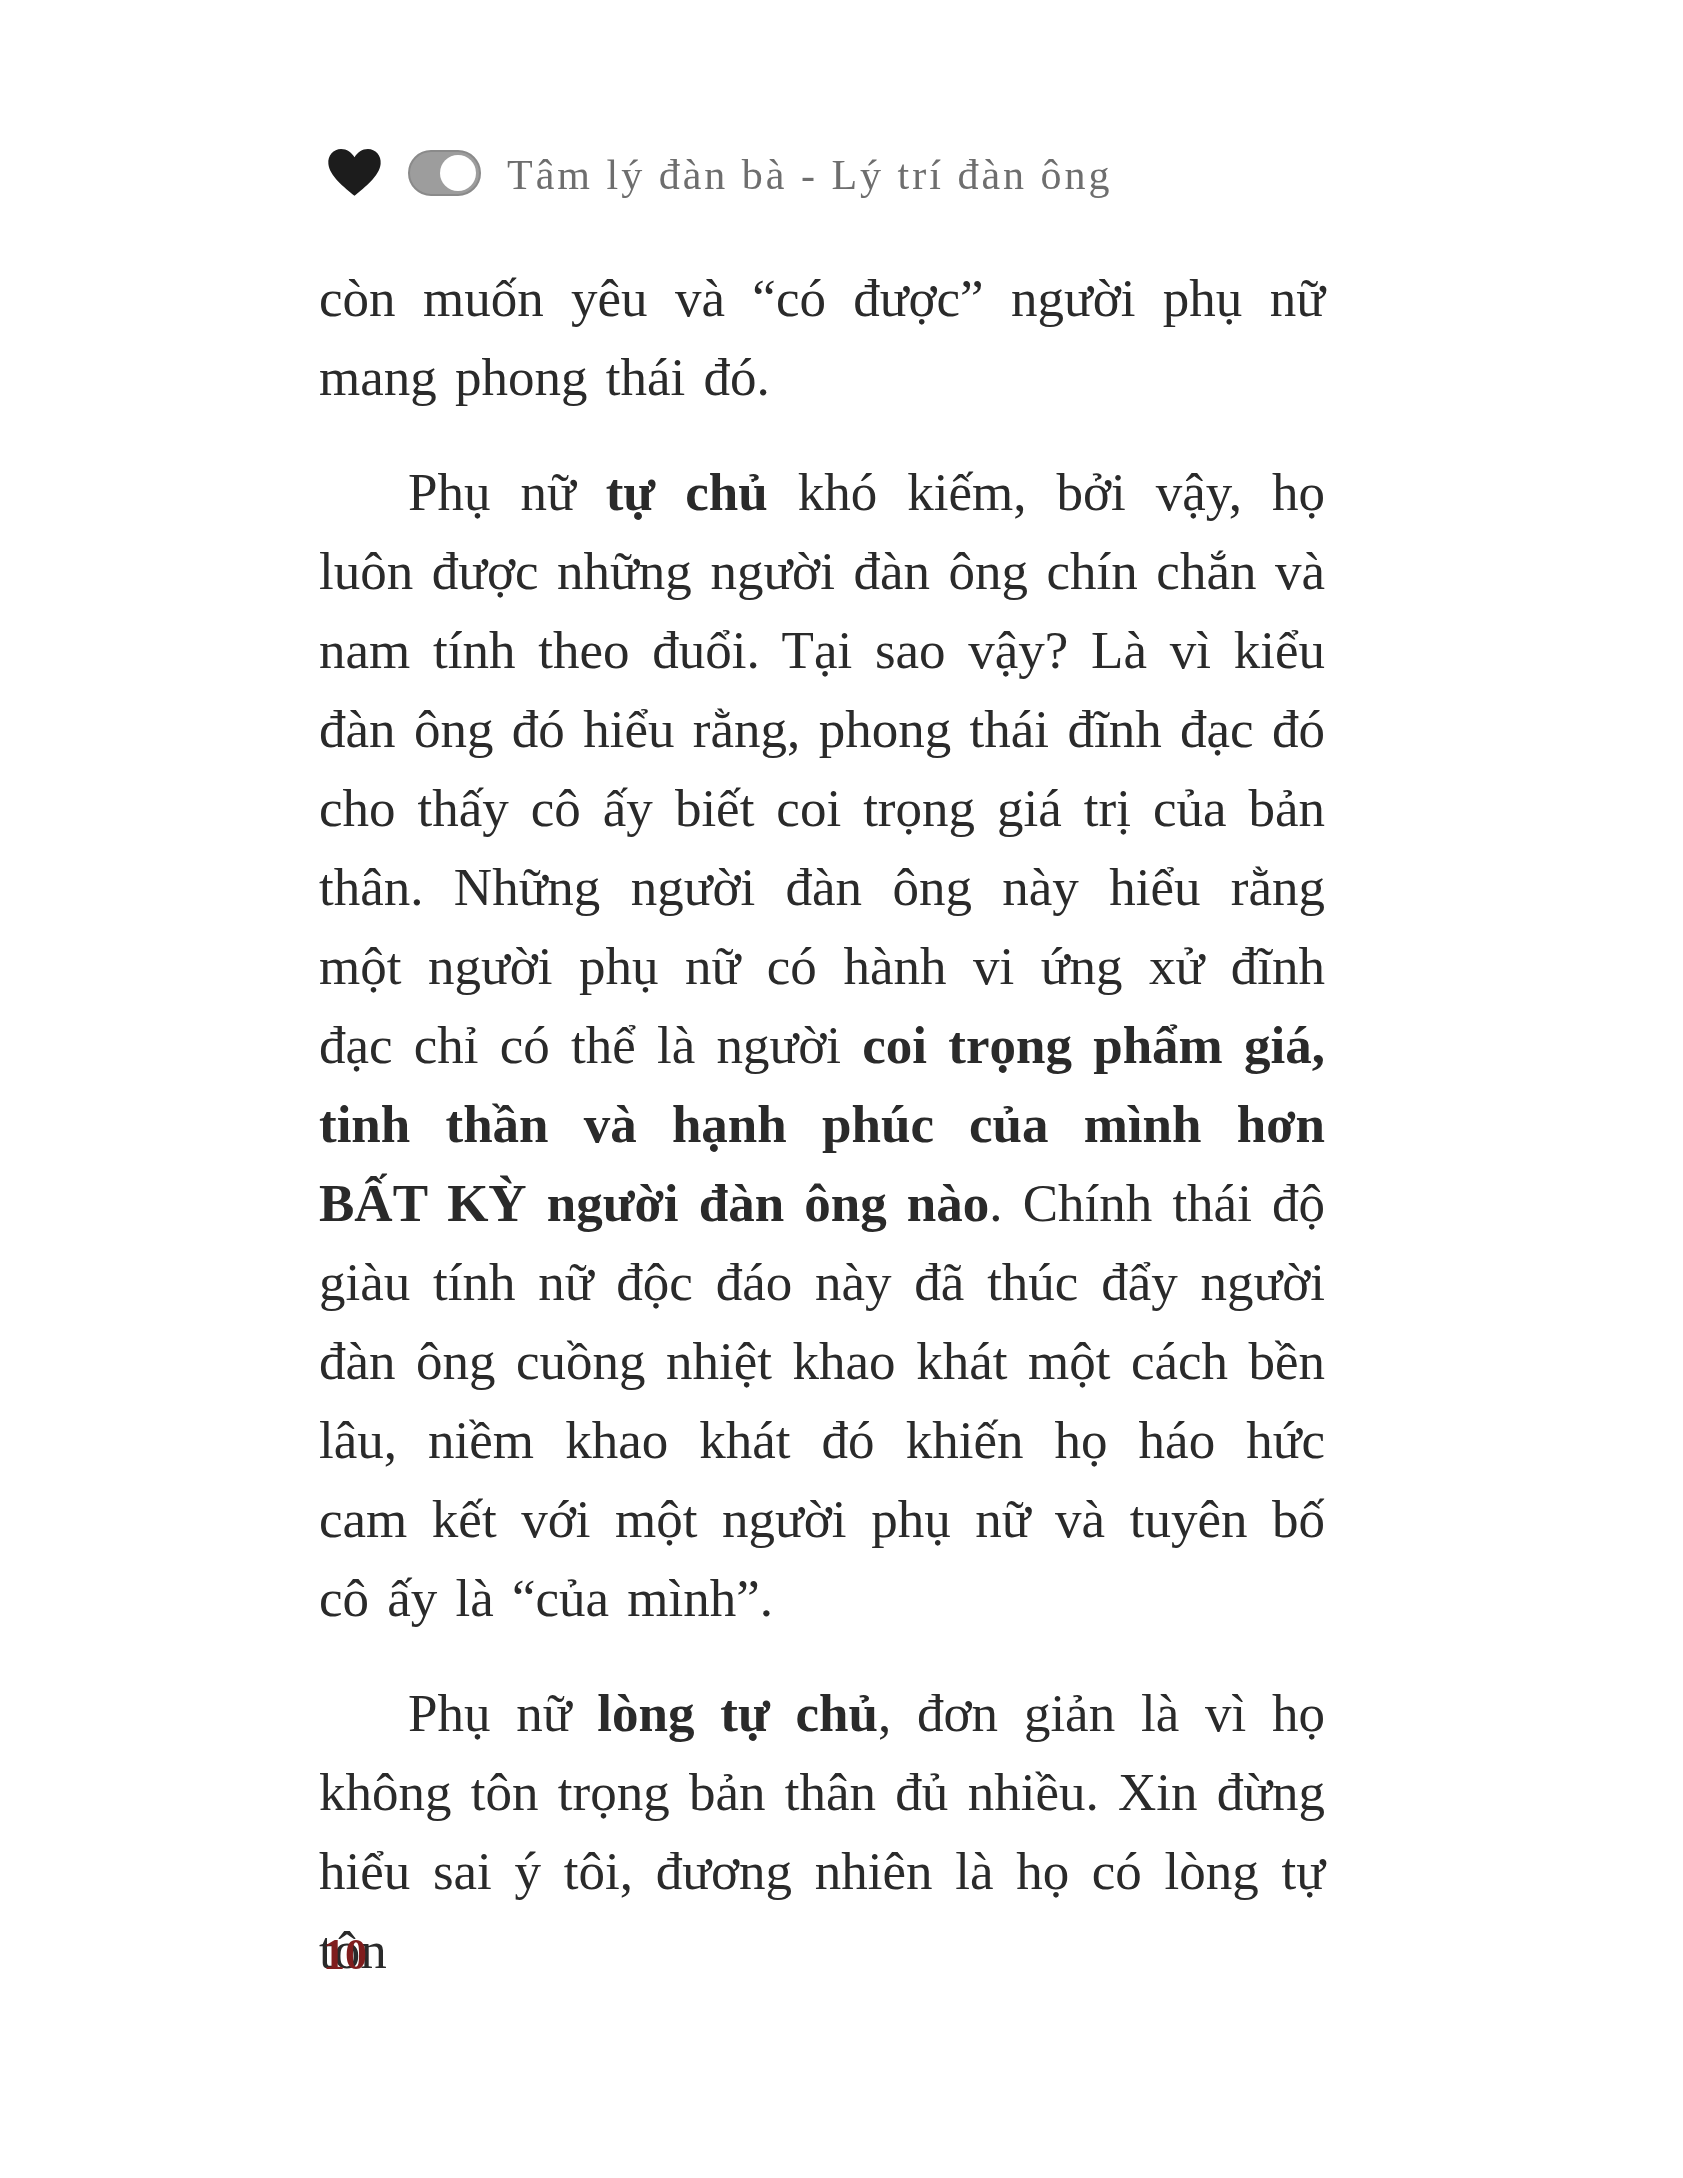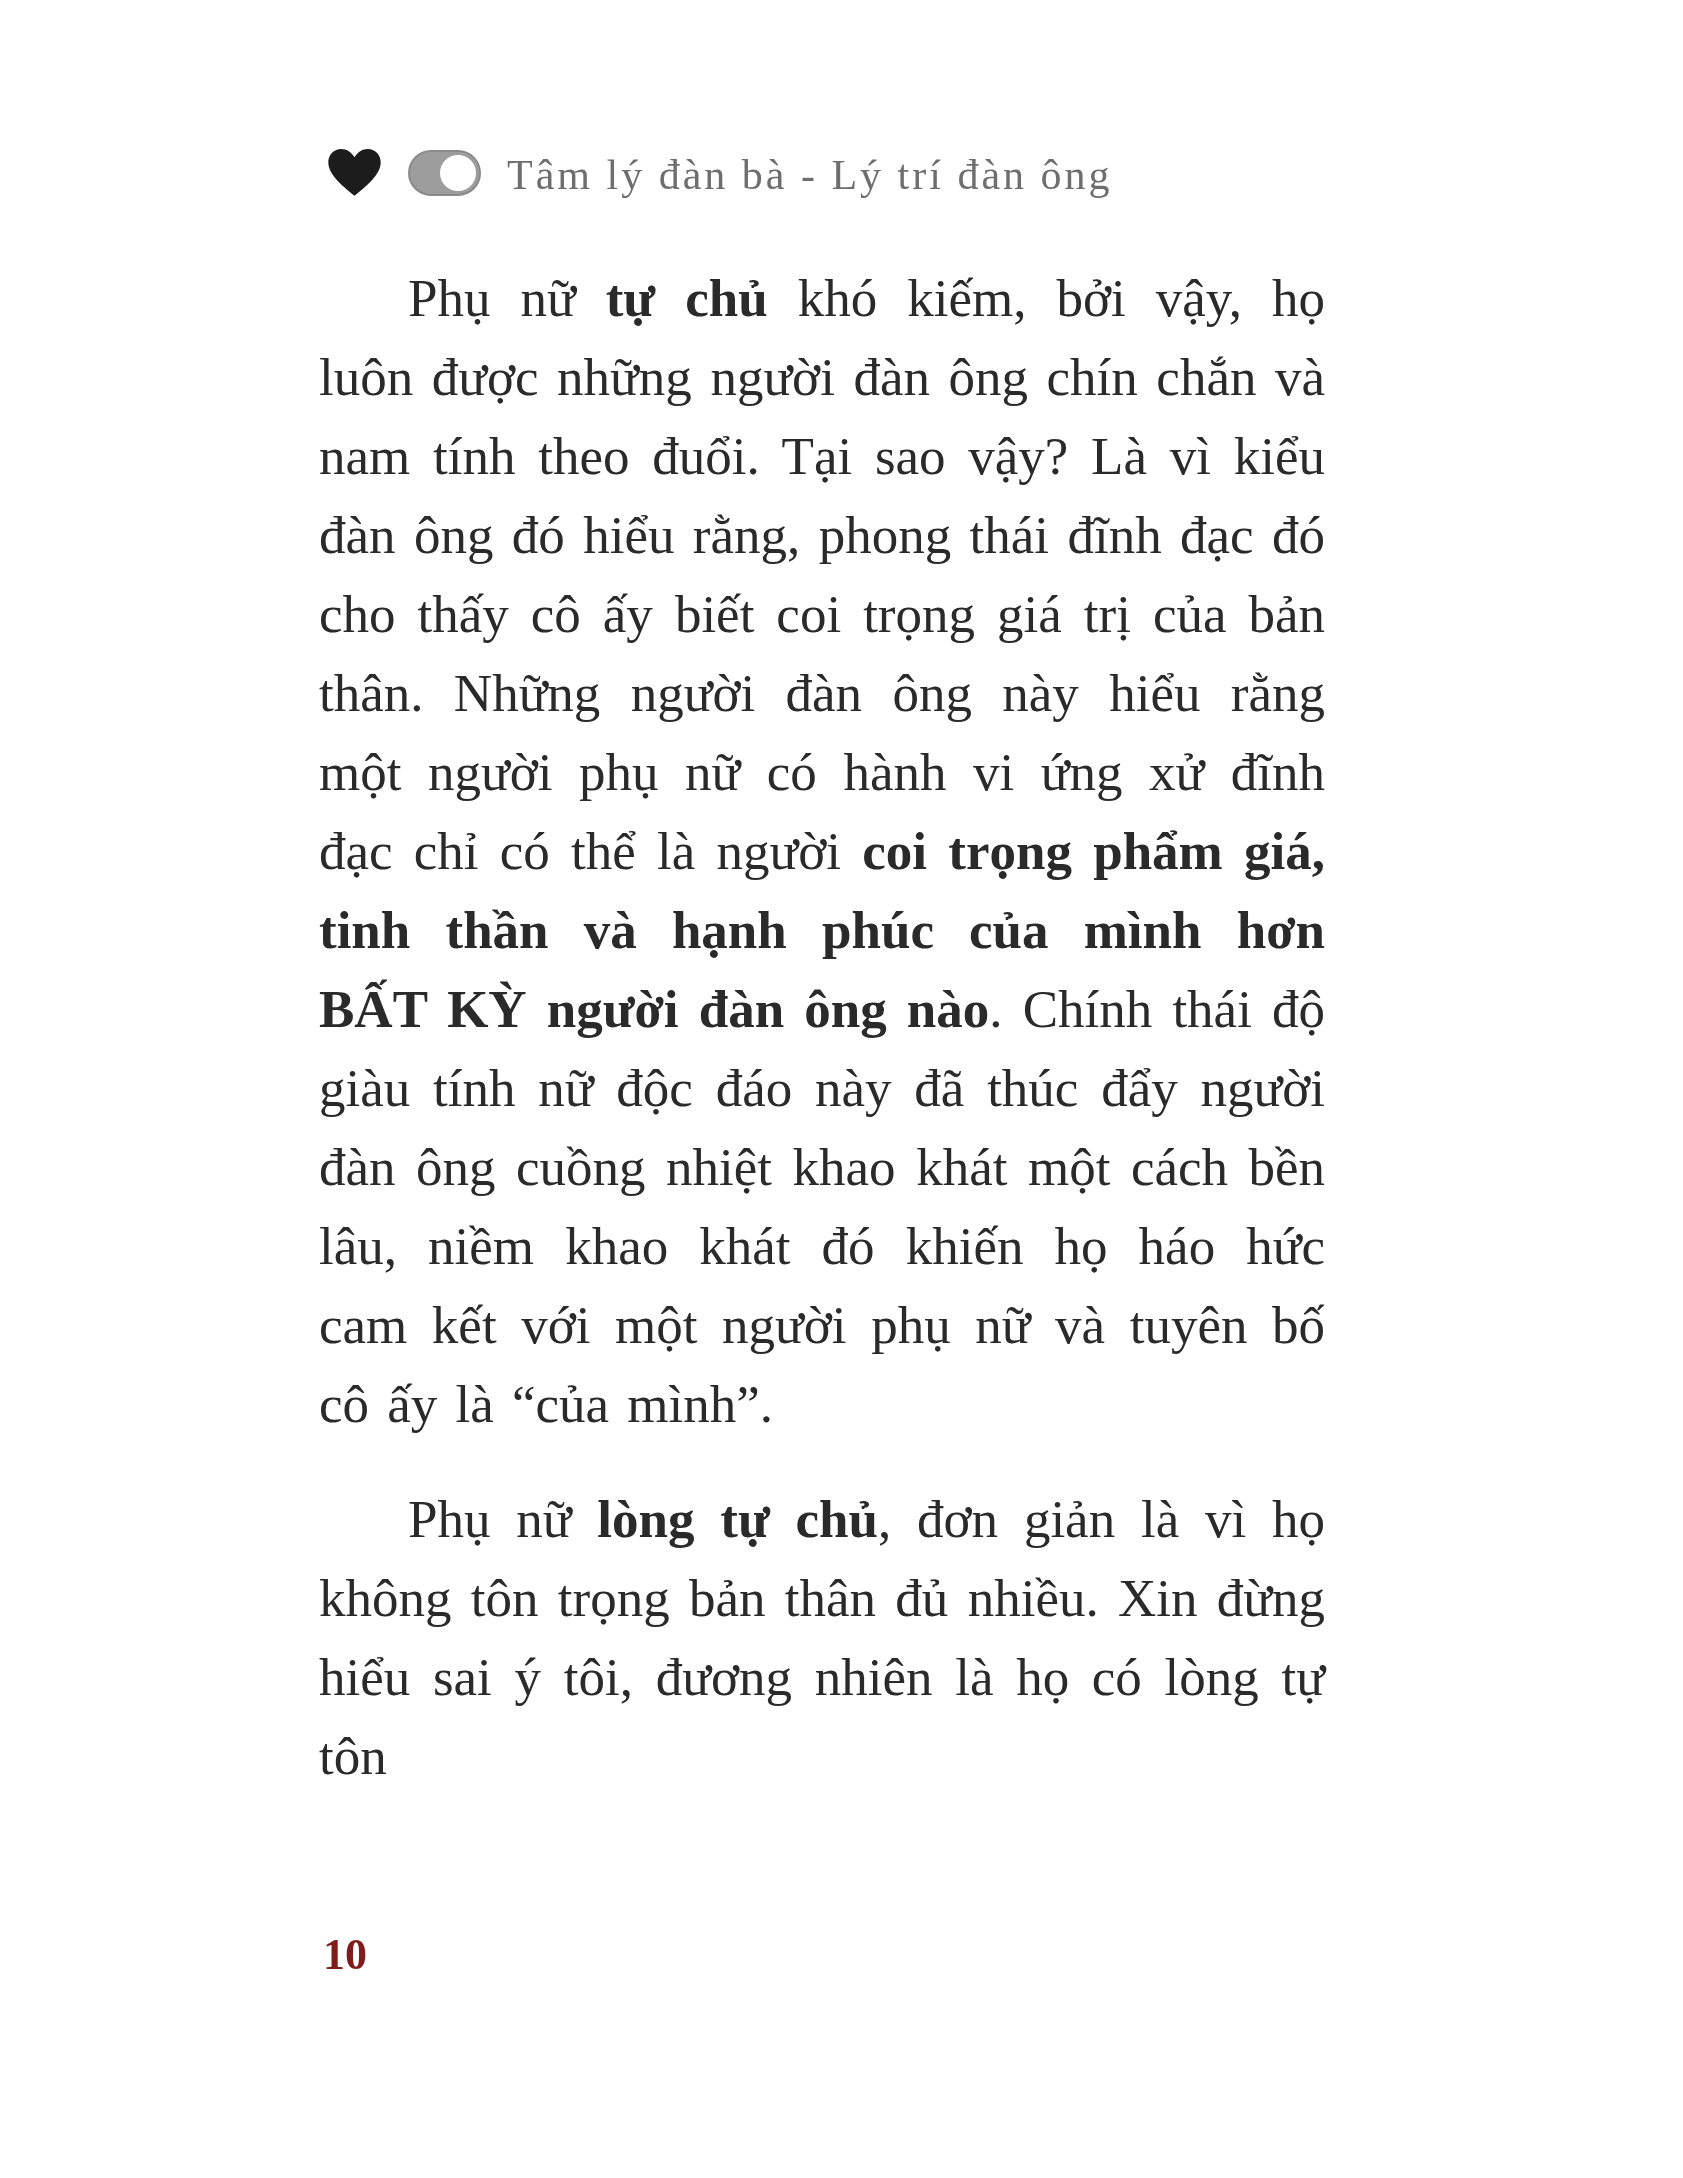--- a/index.html
+++ b/index.html
@@ -94,20 +94,21 @@
     <svg class="heart-icon" viewBox="0 0 32 29" aria-hidden="true">
       <path d="M16 28 C 10 23, 1.5 16.5, 0.8 9.5 C 0.3 4.5, 3.8 0.8, 8.2 0.8 C 11.5 0.8, 14.3 2.8, 16 5.6 C 17.7 2.8, 20.5 0.8, 23.8 0.8 C 28.2 0.8, 31.7 4.5, 31.2 9.5 C 30.5 16.5, 22 23, 16 28 Z" fill="#1c1c1c"></path>
     </svg>
     <span class="toggle-icon">
       <span class="knob"></span>
     </span>
     <span class="header-title">Tâm lý đàn bà - Lý trí đàn ông</span>
   </div>
 
   <div class="body-text">
+      <p class="para"><span>còn muốn yêu và “có được” người phụ nữ mang phong thái đó.</span></p>
       <p class="para indent"><span>Phụ nữ </span><b>tự chủ</b><span> khó kiếm, bởi vậy, họ luôn được những người đàn ông chín chắn và nam tính theo đuổi. Tại sao vậy? Là vì kiểu đàn ông đó hiểu rằng, phong thái đĩnh đạc đó cho thấy cô ấy biết coi trọng giá trị của bản thân. Những người đàn ông này hiểu rằng một người phụ nữ có hành vi ứng xử đĩnh đạc chỉ có thể là người </span><b>coi trọng phẩm giá, tinh thần và hạnh phúc của mình hơn BẤT KỲ người đàn ông nào</b><span>. Chính thái độ giàu tính nữ độc đáo này đã thúc đẩy người đàn ông cuồng nhiệt khao khát một cách bền lâu, niềm khao khát đó khiến họ háo hức cam kết với một người phụ nữ và tuyên bố cô ấy là “của mình”.</span></p>
       <p class="para indent"><span>Phụ nữ </span><b>lòng tự chủ</b><span>, đơn giản là vì họ không tôn trọng bản thân đủ nhiều. Xin đừng hiểu sai ý tôi, đương nhiên là họ có lòng tự tôn</span></p>
     </div>
 
   <div class="page-number">10</div>
 
 </div>
 
 
 </body></html>

